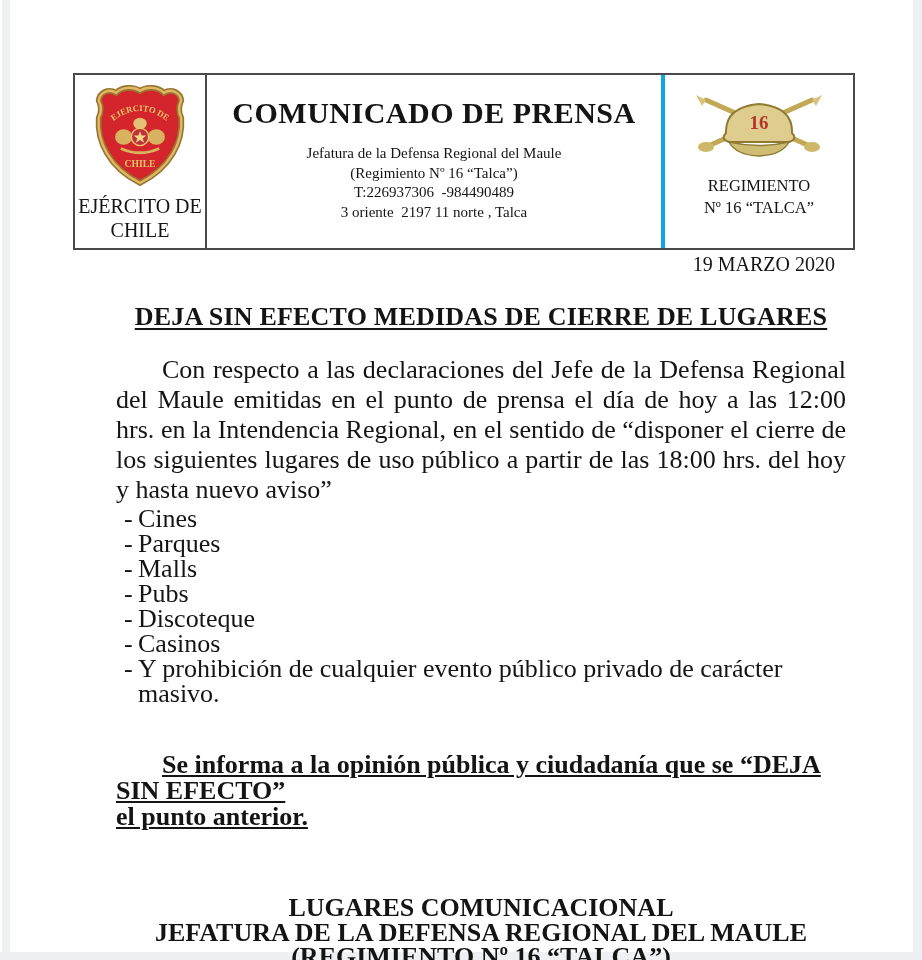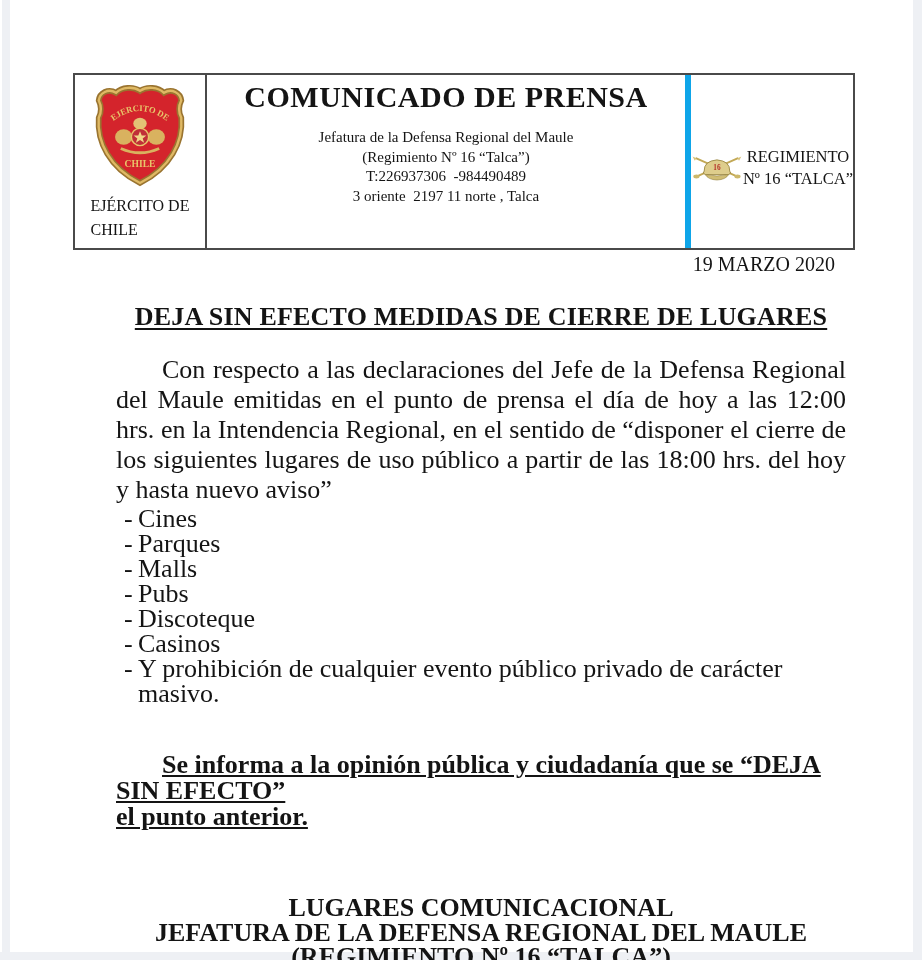--- a/index.html
+++ b/index.html
@@ -21,30 +21,30 @@
     position:absolute; left:73px; top:73px; width:782px; height:177px;
     border:2px solid #4a4a4a; display:flex;
   }
   .cell { height:100%; }
   .cell-left {
     width:132px; border-right:2px solid #4a4a4a;
     display:flex; flex-direction:column; align-items:center;
   }
   .cell-center {
     flex:1; display:flex; flex-direction:column; align-items:center;
-    padding-top:5px;
+    padding-top:21px;
   }
   .cell-right {
-    width:168px; border-left:6px solid #0ea5e9;
-    display:flex; align-items:center;
+    width:192px; border-left:4px solid #0ea5e9;
+    display:flex; flex-direction:column; align-items:center;
   }
   .crest-svg { margin-top:9px; }
   .org-name {
-    margin-top:auto; margin-bottom:6px; text-align:left;
-    font-size:16px; line-height:24px; white-space:nowrap;
+    margin-top:auto; margin-bottom:6px; text-align:center;
+    font-size:20px; line-height:24px; white-space:nowrap;
   }
   .hdr-title {
     font-weight:bold; font-size:30px; letter-spacing:0.5px; white-space:nowrap;
   }
   .hdr-lines { margin-top:14px; text-align:center; font-size:15px; line-height:19.5px; }
   .hdr-lines div { white-space:pre; }
   .insignia-svg { margin-top:12px; }
   .regiment {
     margin-top:12px; text-align:center; font-size:16.5px; line-height:21.5px; white-space:nowrap;
   }

